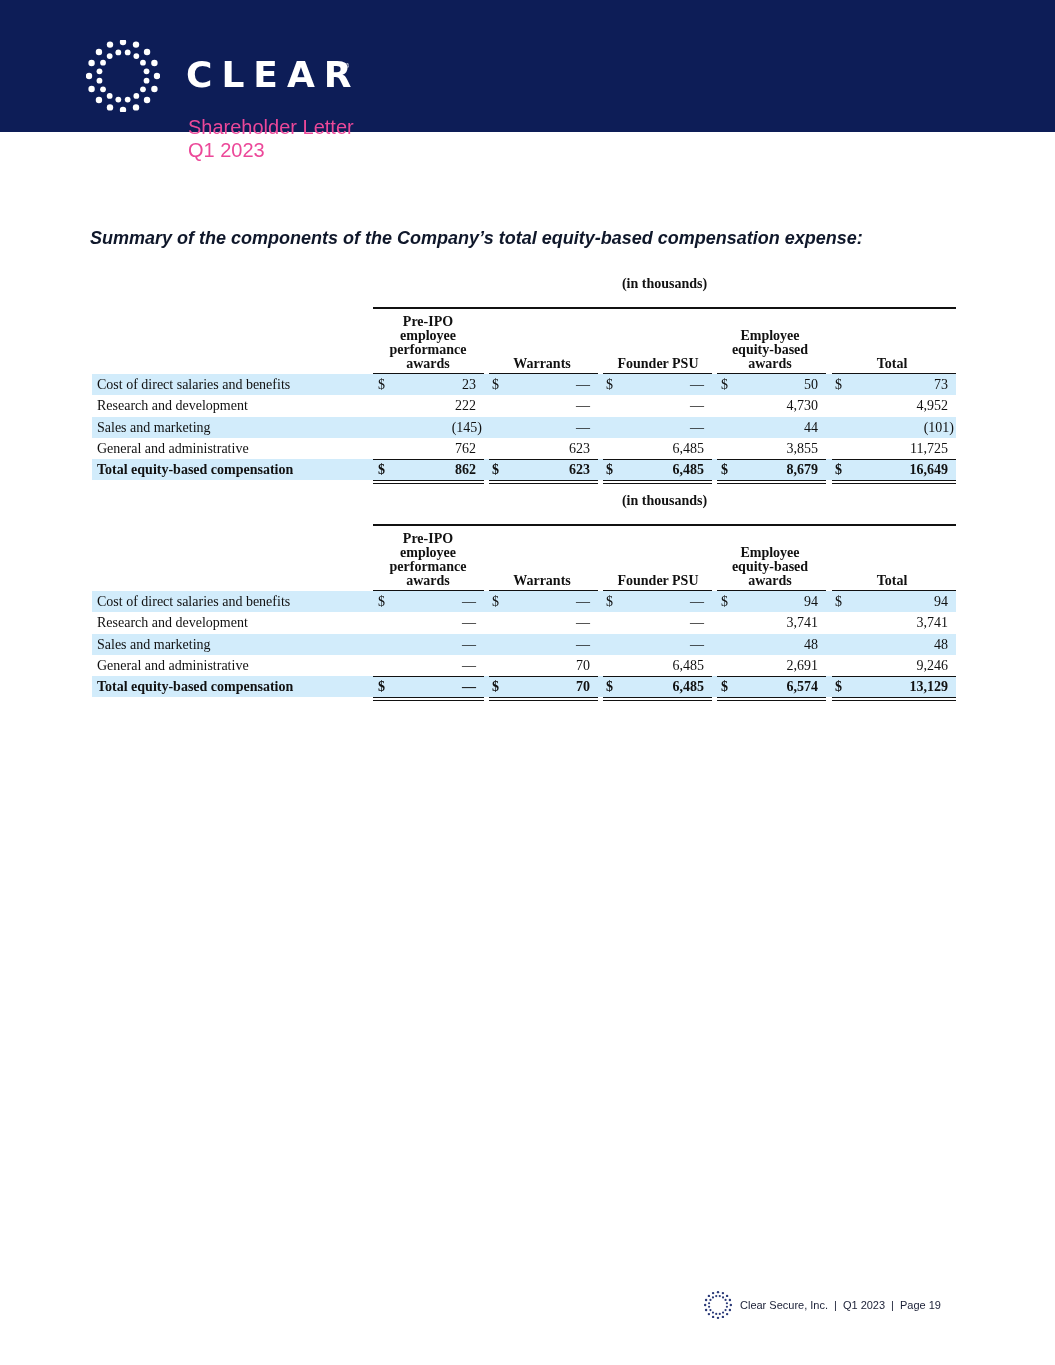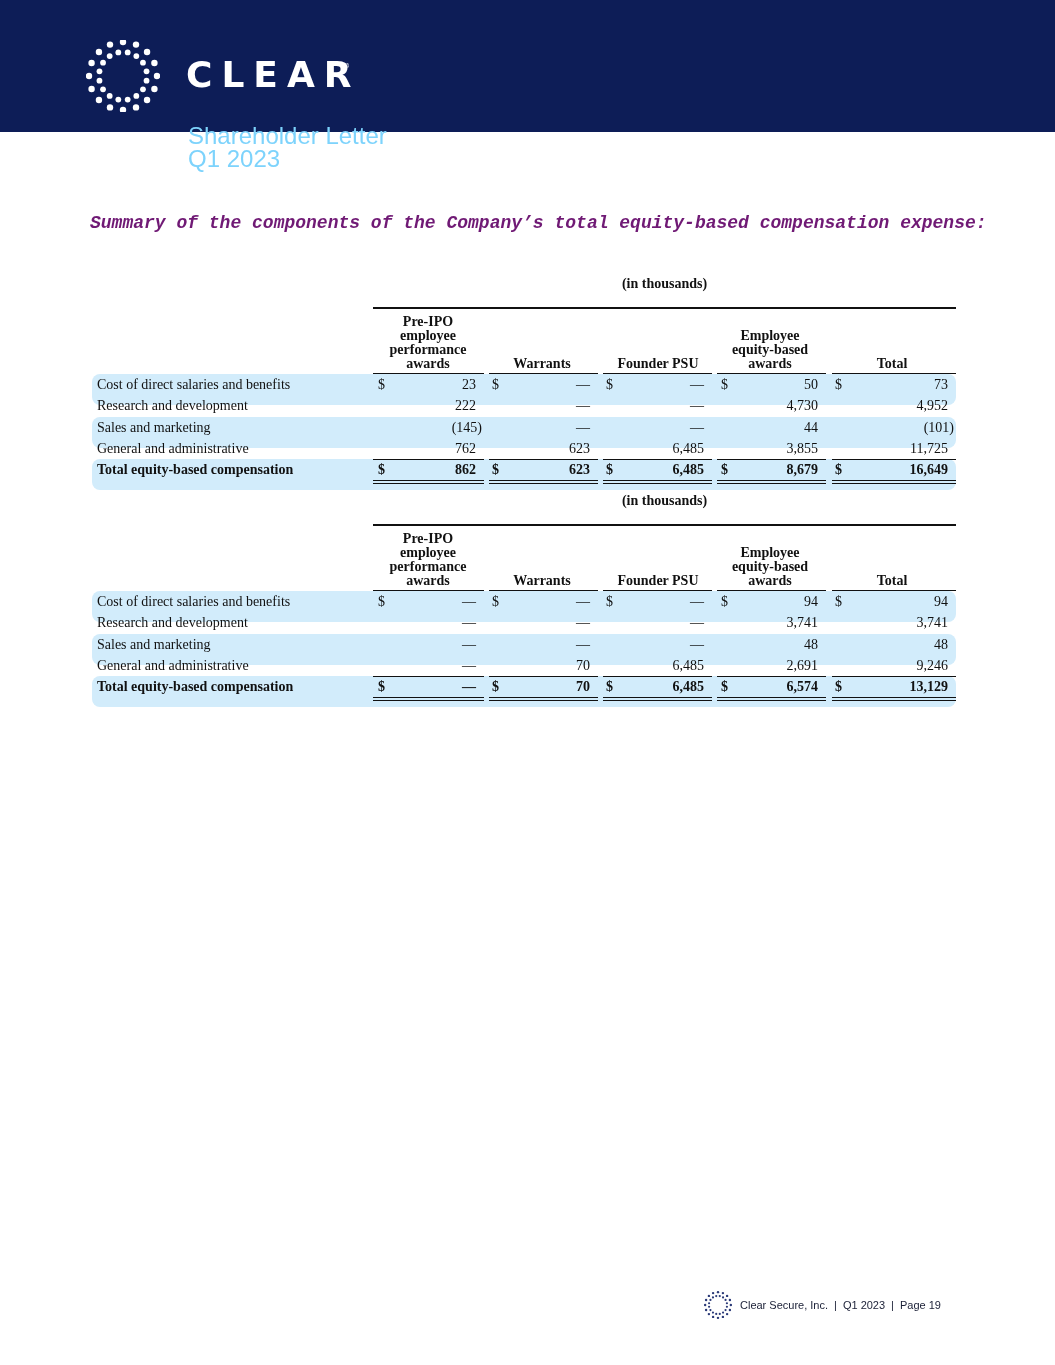--- a/index.html
+++ b/index.html
@@ -3,29 +3,29 @@
   <meta charset="utf-8">
   <style>
     * { box-sizing: border-box; margin: 0; padding: 0; }
     html, body { width: 1055px; height: 1365px; background: #ffffff; }
     body { position: relative; overflow: hidden; font-family: "Liberation Serif", serif; color: #111; }
 
     .header { position: absolute; left: 0; top: 0; width: 1055px; height: 132px; background: #0d1d57; }
     .logo-mark { position: absolute; left: 86px; top: 40px; width: 74px; height: 72px; }
     .logo-word { position: absolute; left: 186px; top: 54px; font-family: "DejaVu Sans", sans-serif; font-weight: bold; color: #ffffff; font-size: 36px; letter-spacing: 9px; }
     .logo-reg { position: absolute; left: 343px; top: 62px; color: #fff; font-family: "DejaVu Sans", sans-serif; font-size: 7px; }
-    .header-sub { position: absolute; left: 188px; top: 124px; color: #7dd3fc; font-family: "Liberation Sans", sans-serif; font-size: 24px; line-height: 23px; }
-
-    .section-title { position: absolute; left: 90px; top: 213px; font-family: Liberation Mono, monospace; font-style: italic; font-weight: bold; font-size: 18px; color: #701a75; }
+    .header-sub { position: absolute; left: 188px; top: 116px; color: #ec4899; font-family: "Liberation Sans", sans-serif; font-size: 20px; line-height: 23px; }
+
+    .section-title { position: absolute; left: 90px; top: 228px; font-family: Liberation Sans, sans-serif; font-style: italic; font-weight: bold; font-size: 18px; color: #0f172a; }
 
     .fin-table { position: absolute; left: 92px; width: 864px; font-size: 14px; }
     .fin-table .period { position: absolute; left: 281px; width: 583px; text-align: center; font-weight: bold; line-height: 15px; font-size: 14px; }
     .fin-table .period-rule { position: absolute; left: 281px; width: 583px; height: 2px; background: #111; }
     .col-head { position: absolute; font-weight: bold; text-align: center; line-height: 14px; font-size: 14px; }
-    .row { position: absolute; left: 0; width: 864px; height: 31px; line-height: 21px; border-radius: 8px; }
+    .row { position: absolute; left: 0; width: 864px; height: 21px; line-height: 21px; }
     .row.shade { background: #d2ecfb; }
     .row .label { position: absolute; left: 5px; }
     .row.total { font-weight: bold; }
     .dollar { position: absolute; }
     .num { position: absolute; text-align: right; }
     .rule-top { position: absolute; height: 1px; background: #111; }
     .rule-dbl { position: absolute; height: 4px; border-top: 1.5px solid #111; border-bottom: 1.5px solid #111; }
 
     .footer { position: absolute; left: 704px; top: 1291px; height: 28px; display: flex; align-items: center; font-family: "Liberation Sans", sans-serif; font-size: 11px; color: #1a1f36; }
     .footer .sep { margin: 0 6px; }

